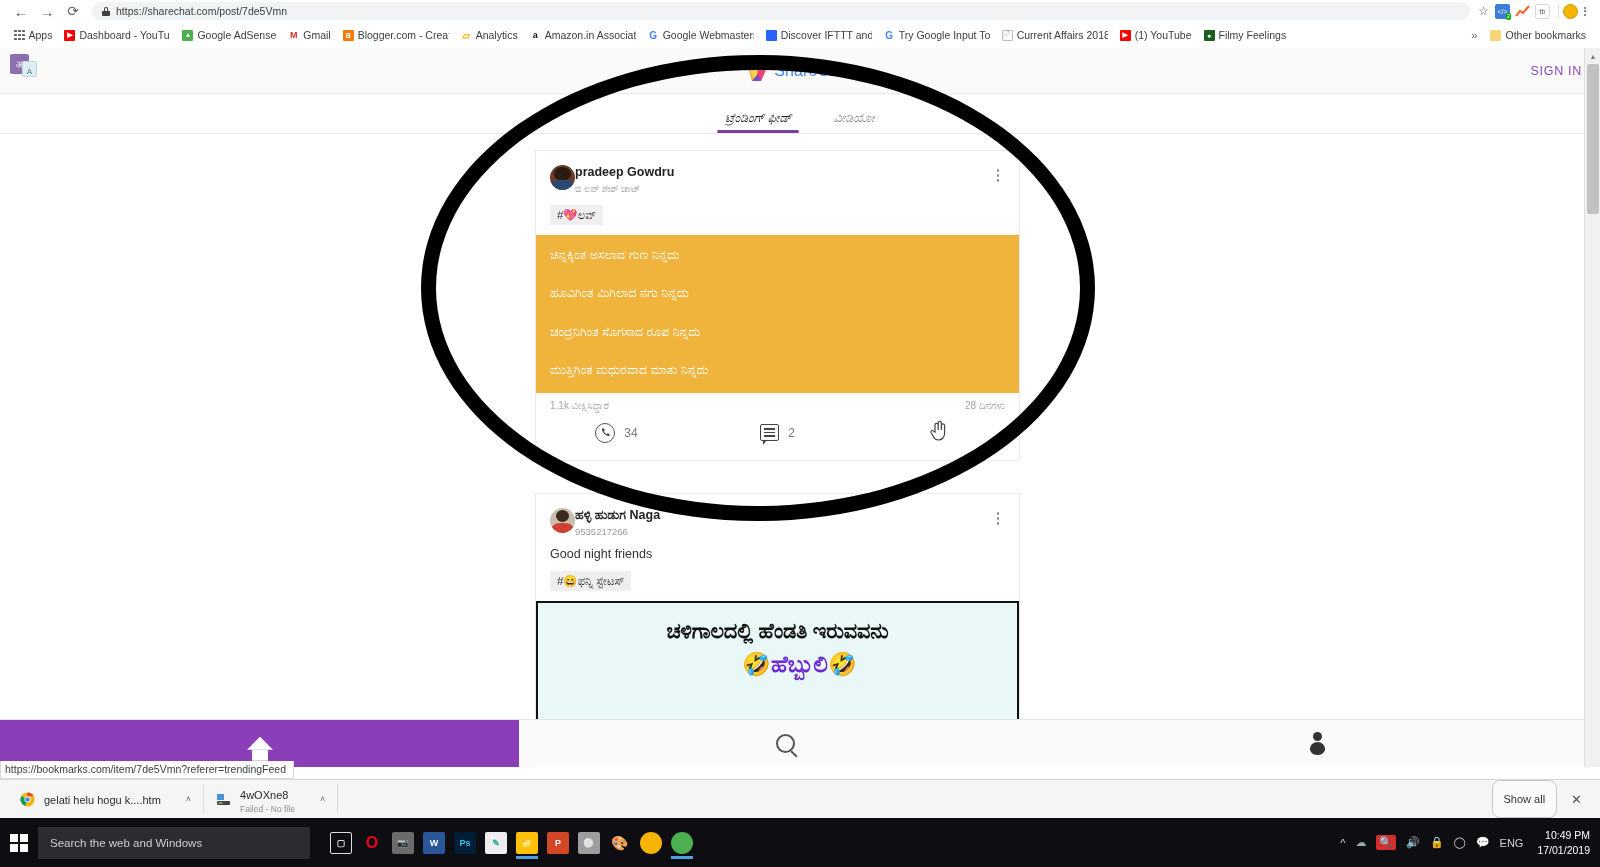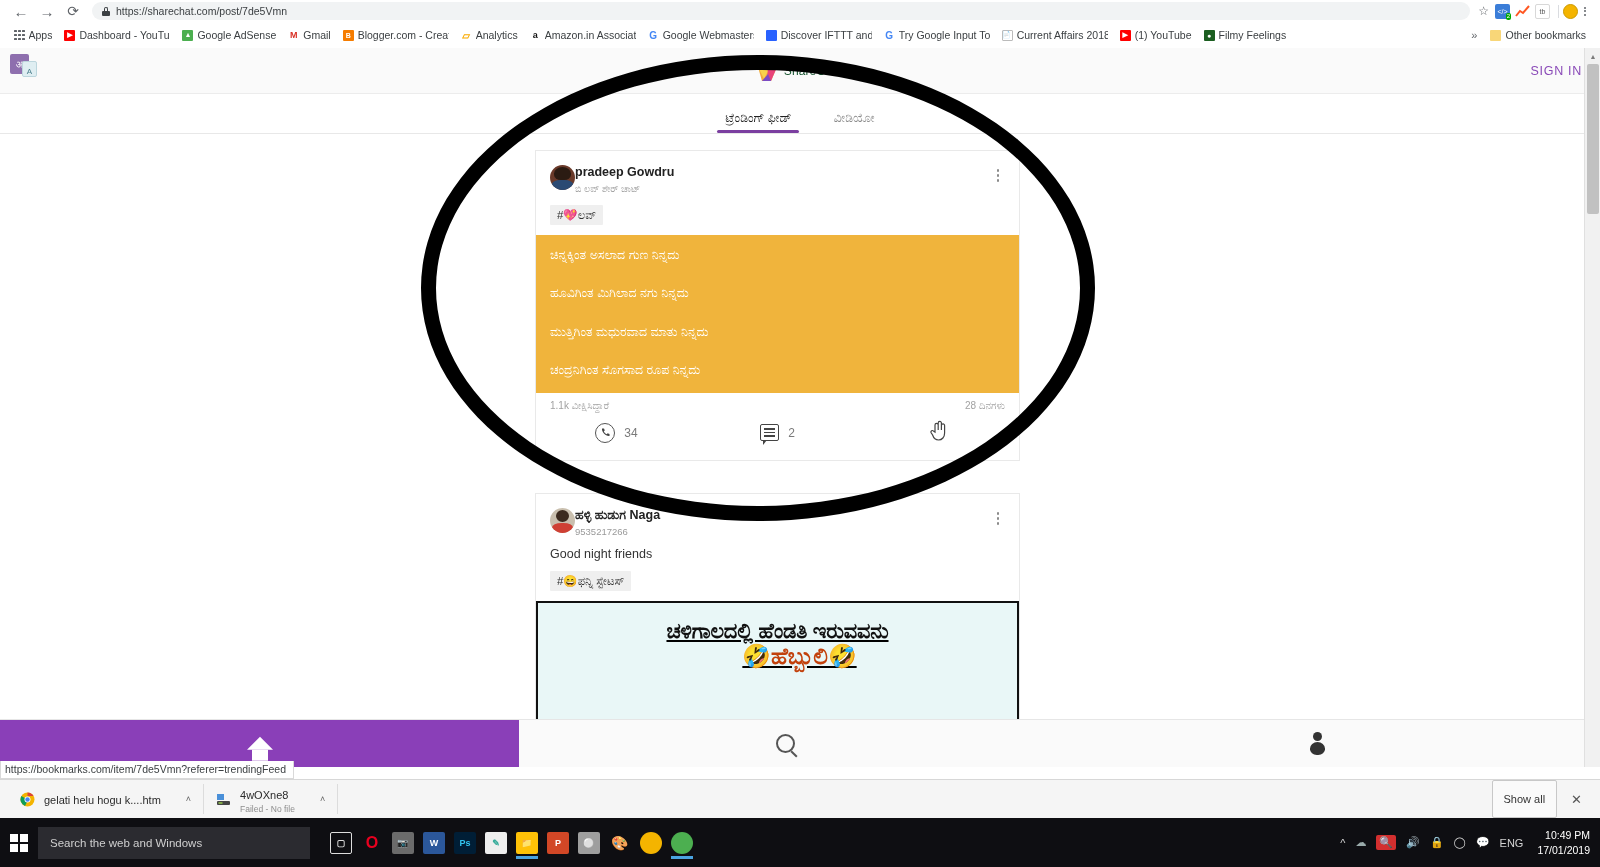--- a/index.html
+++ b/index.html
@@ -78,29 +78,29 @@
     display:flex; align-items:center; justify-content:center;
   }
   .ext-float .sq2 {
     position:absolute; left:12px; top:7px; width:15px; height:16px;
     background:#dfeef2; border:1px solid #bcd6dd; border-radius:2px;
     color:#4a7f8c; font-size:8px; display:flex; align-items:flex-end; justify-content:center;
   }
   .brand { display:flex; align-items:center; gap:7px; }
   .brand-logo { width:19px; height:21px; position:relative; }
   .brand-logo svg { display:block; }
-  .brand-name { font-size:12px; color:#14532d; letter-spacing:0.1px; }
+  .brand-name { font-size:16px; color:#3b82f6; letter-spacing:0.1px; }
   .signin {
     position:absolute; right:18px; top:50%; transform:translateY(-50%);
     font-size:12.5px; color:#8a4ab8; letter-spacing:0.7px;
   }
 
   .tabs {
     height:40px; background:#ffffff; display:flex; align-items:flex-end;
-    justify-content:center; gap:42px; border-bottom:1px solid #e8e8e8;
+    justify-content:center; gap:42px; border-bottom:1px solid #e8e8e8;font-style:italic;
   }
   .tab {
     font-size:12.5px; padding-bottom:7px; color:#8b8b8b; position:relative;
   }
   .tab.active { color:#222; }
   .tab.active::after {
     content:""; position:absolute; left:-8px; right:-8px; bottom:0; height:3px;
     background:#7b3fa0; border-radius:2px;
   }
 
@@ -156,28 +156,28 @@
     width:19px; height:17px; border:1.5px solid #444; border-radius:2px;
     display:flex; flex-direction:column; justify-content:center; gap:2px; padding:0 3px; position:relative;
   }
   .ic-chat i { height:1.5px; background:#444; display:block; }
   .ic-chat::after {
     content:""; position:absolute; left:2px; bottom:-5px; width:0; height:0;
     border-left:4px solid #444; border-bottom:5px solid transparent;
   }
   .meme {
     margin:0 0 0 0; border:2px solid #111; background:#e9f7f7;
-    height:150px; position:relative; overflow:hidden;text-decoration:underline;
+    height:150px; position:relative; overflow:hidden;
   }
   .meme-l1 {
     text-align:center; font-size:21px; font-weight:bold; color:#111;
     padding-top:16px; letter-spacing:-0.2px;
   }
   .meme-l2 {
-    text-align:center; font-size:23px; font-weight:bold; color:#c2410c; padding-left:44px;
+    text-align:center; font-size:23px; font-weight:bold; color:#6d28d9; margin-top:8px;padding-left:44px;
   }
   .meme-badge {
     position:absolute; right:52px; bottom:-16px; width:56px; height:40px;
     border:2px solid #333; border-radius:50%; background:#fff; overflow:hidden;
   }
   .meme-badge .yel { position:absolute; left:4px; top:13px; width:46px; height:24px; background:#f2d11a; border-radius:50% 50% 0 0; }
   .meme-badge .txt { position:absolute; top:2px; left:0; right:0; text-align:center; font-size:5px; font-weight:bold; color:#222; }
 
   
   .bottom-nav {
@@ -231,21 +231,21 @@
   .dl-item {
     display:flex; align-items:center; gap:9px; padding:0 12px; height:30px;
     border-right:1px solid #dcdcdc;
   }
   .dl-ic { width:15px; height:15px; flex:none; position:relative; }
   .dl-name { font-size:11px; color:#2b2b2b; line-height:1.15; }
   .dl-sub { font-size:8.5px; color:#8d8d8d; margin-top:1px; }
   .dl-chev { font-size:9px; color:#666; margin-left:16px; }
   .dl-spacer { flex:1; }
   .show-all {
-    border:1px solid #c8c8c8; background:#fafafa; border-radius:2px;
+    border:1px solid #c8c8c8; background:#fafafa; border-radius:8px;
     font-size:11px; color:#333; padding:12px 11px;
   }
   .dl-close { font-size:13px; color:#555; padding:0 10px 0 14px; }
 
   
   .taskbar {
     position:absolute; left:0; top:818px; width:1600px; height:49px;
     background:#0e0e12; display:flex; align-items:center;
   }
   .start-btn { width:38px; height:49px; display:flex; align-items:center; justify-content:center; }
@@ -412,22 +412,22 @@
             <i></i>
             <i></i>
           </div>
       </div>
       <div class="tag-row">
         <span class="tag">#💖ಲವ್</span>
       </div>
       <div class="yellow-block">
         <div class="yellow-line">ಚಿನ್ನಕ್ಕಿಂತ ಅಸಲಾದ ಗುಣ ನಿನ್ನದು</div>
         <div class="yellow-line">ಹೂವಿಗಿಂತ ಮಿಗಿಲಾದ ನಗು ನಿನ್ನದು</div>
+        <div class="yellow-line">ಚಂದ್ರನಿಗಿಂತ ಸೊಗಸಾದ ರೂಪ ನಿನ್ನದು</div>
         <div class="yellow-line">ಮುತ್ತಿಗಿಂತ ಮಧುರವಾದ ಮಾತು ನಿನ್ನದು</div>
-        <div class="yellow-line">ಚಂದ್ರನಿಗಿಂತ ಸೊಗಸಾದ ರೂಪ ನಿನ್ನದು</div>
       </div>
       <div class="meta-row">
         <span>1.1k ವೀಕ್ಷಿಸಿದ್ದಾರೆ</span>
         <span>28 ದಿನಗಳು</span>
       </div>
       <div class="action-row">
         <div class="action">
           <span class="ic-circle">
             <svg width="11" height="11" viewBox="0 0 11 11">
                 <path d="M2 1.5 L4 1.5 L4.8 3.4 L3.8 4.2 C4.3 5.6 5.4 6.7 6.8 7.2 L7.6 6.2 L9.5 7 L9.5 9 C6 9.6 1.4 5 2 1.5 Z" fill="#444"></path>

